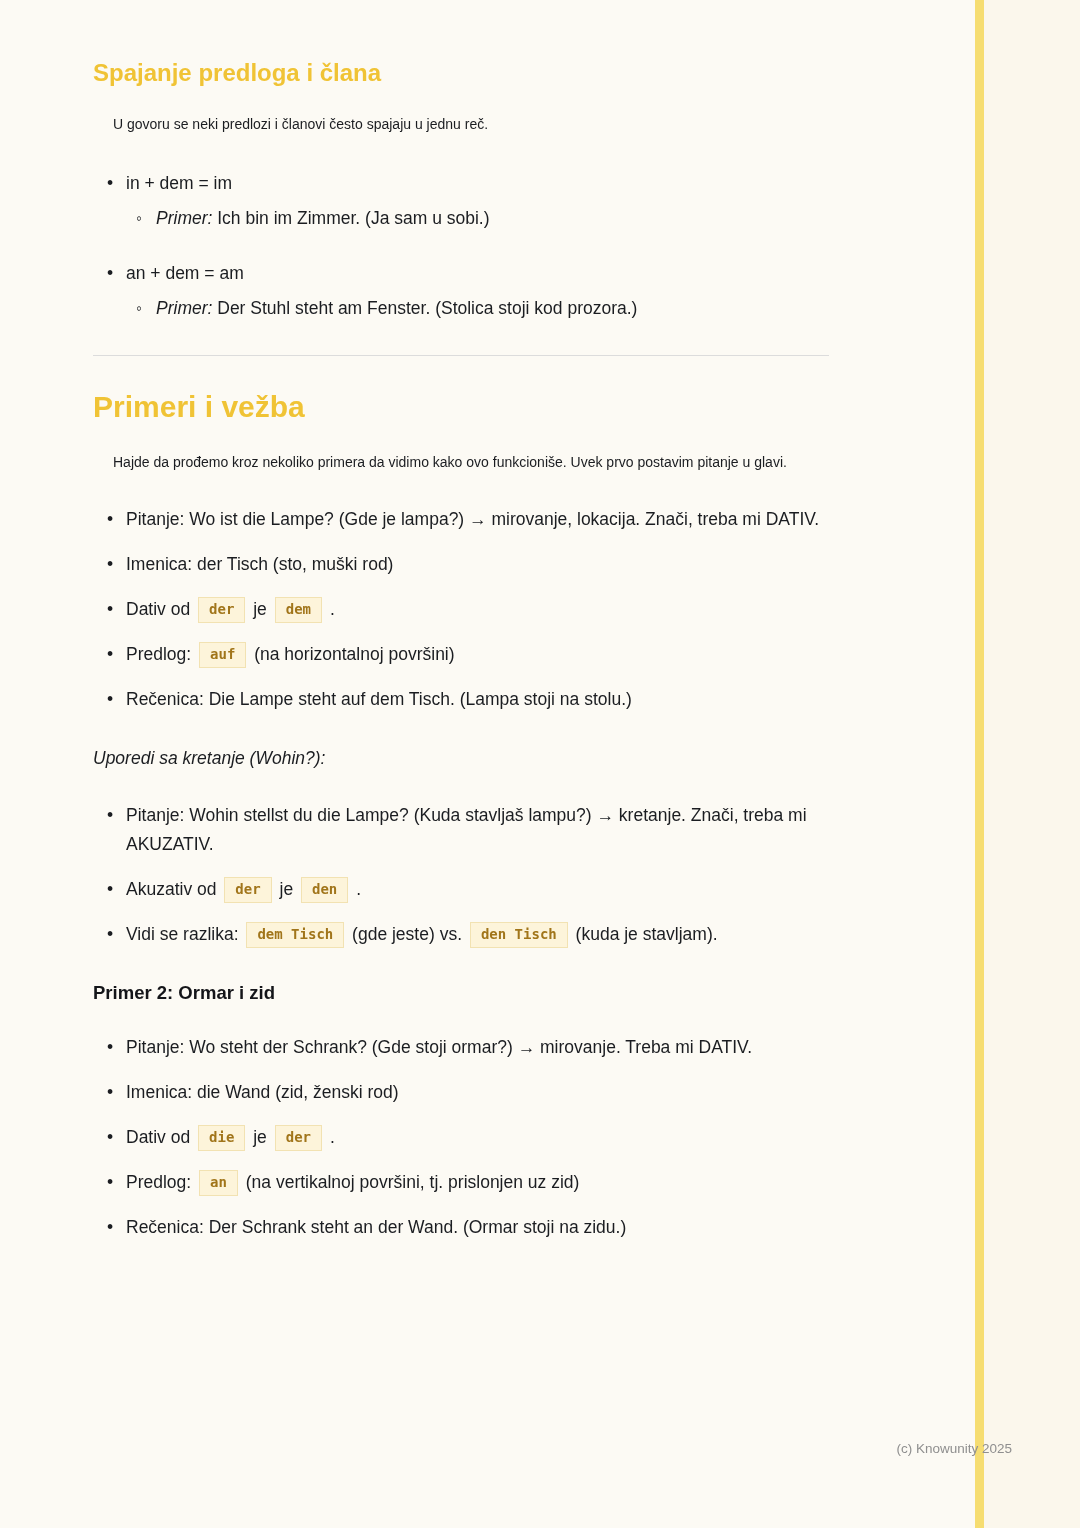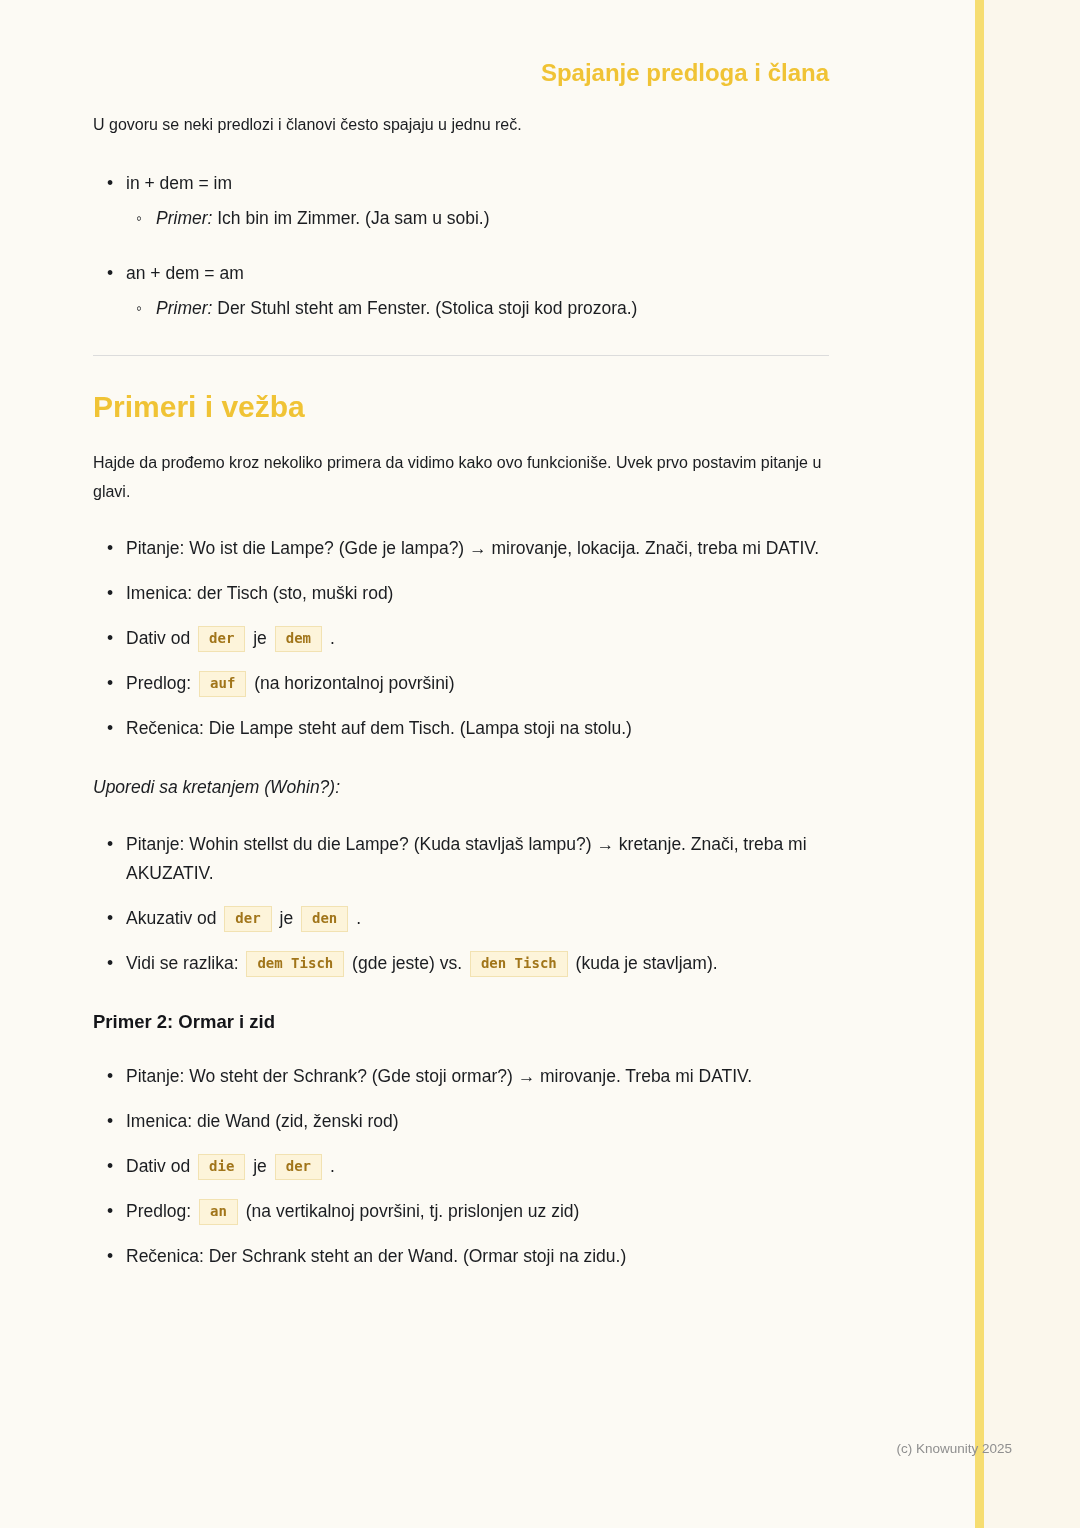--- a/index.html
+++ b/index.html
@@ -20,24 +20,24 @@
     background:var(--page-bg);
     font-family:"Liberation Sans", sans-serif;
     color:var(--text);
     -webkit-font-smoothing:antialiased;
   }
   .page{position:relative;width:1080px;height:1528px;overflow:hidden;background:var(--page-bg);}
   .edge{position:absolute;top:0;bottom:0;right:0;width:96px;background:var(--edge-bg);z-index:0;}
   .stripe{position:absolute;top:0;bottom:0;right:96px;width:9px;background:var(--stripe);z-index:1;}
   .content{position:absolute;left:93px;top:50px;width:736px;z-index:2;}
   h2,h3,h4,p,ul{margin:0;padding:0;}
-  h3.sec{font-size:24px;line-height:30px;font-weight:700;color:var(--heading);margin-top:8px;text-align:right;}
+  h3.sec{font-size:24px;line-height:30px;font-weight:700;color:var(--heading);margin-top:8px;}
   h2.sec{font-size:30px;line-height:38px;font-weight:700;color:var(--heading);margin-top:32px;}
   h4.sub{font-size:18.5px;line-height:24px;font-weight:700;color:#141519;margin-top:32px;}
-  p.body{font-size:16px;line-height:29px;margin-top:22px;}
+  p.body{font-size:14px;line-height:29px;margin-top:22px;margin-left:20px;}
   p.note{font-size:17.5px;line-height:29px;margin-top:30px;font-style:italic;}
   ul.lvl1{list-style:none;margin-top:30px;padding-left:33px;}
   ul.lvl1 > li{position:relative;font-size:17.5px;line-height:29px;margin-bottom:26px;}
   ul.lvl1 > li::before{content:"\2022";position:absolute;left:-19px;top:0;color:#1b1d21;}
   ul.items{list-style:none;margin-top:28px;padding-left:33px;}
   ul.items > li{position:relative;font-size:17.5px;line-height:29px;margin-bottom:16px;}
   ul.items > li::before{content:"\2022";position:absolute;left:-19px;top:0;color:#1b1d21;}
   ul.lvl2{list-style:none;margin-top:6px;padding-left:30px;}
   ul.lvl2 > li{position:relative;font-size:17.5px;line-height:29px;}
   ul.lvl2 > li::before{content:"\25E6";position:absolute;left:-20px;top:0;color:#1b1d21;}
@@ -102,21 +102,21 @@
 
 
     <ul class="items">
       <li><span class="rich"><span>Pitanje: </span><span class="b">Wo</span><span> ist die Lampe? (Gde je lampa?) → mirovanje, lokacija. Znači, treba mi </span><span class="b">DATIV</span><span>.</span></span></li>
       <li><span class="rich"><span>Imenica: der Tisch (sto, muški rod)</span></span></li>
       <li><span class="rich"><span>Dativ od </span><span class="chip">der</span><span> je </span><span class="chip">dem</span><span> .</span></span></li>
       <li><span class="rich"><span>Predlog: </span><span class="chip">auf</span><span> (na horizontalnoj površini)</span></span></li>
       <li><span class="rich"><span>Rečenica: Die Lampe steht </span><span class="b">auf dem Tisch</span><span>. (Lampa stoji na stolu.)</span></span></li>
     </ul>
 
-    <p class="note">Uporedi sa kretanjem (Wohin?):</p>
+    <p class="note">Uporedi sa kretanje (Wohin?):</p>
 
     <ul class="items">
       <li><span class="rich"><span>Pitanje: </span><span class="b">Wohin</span><span> stellst du die Lampe? (Kuda stavljaš lampu?) → kretanje. Znači, treba mi </span><span class="b">AKUZATIV</span><span>.</span></span></li>
       <li><span class="rich"><span>Akuzativ od </span><span class="chip">der</span><span> je </span><span class="chip">den</span><span> .</span></span></li>
       <li><span class="rich"><span>Vidi se razlika: </span><span class="chip">dem Tisch</span><span> (gde jeste) vs. </span><span class="chip">den Tisch</span><span> (kuda je stavljam).</span></span></li>
     </ul>
 
     <h4 class="sub">Primer 2: Ormar i zid</h4>
 
     <ul class="items">

